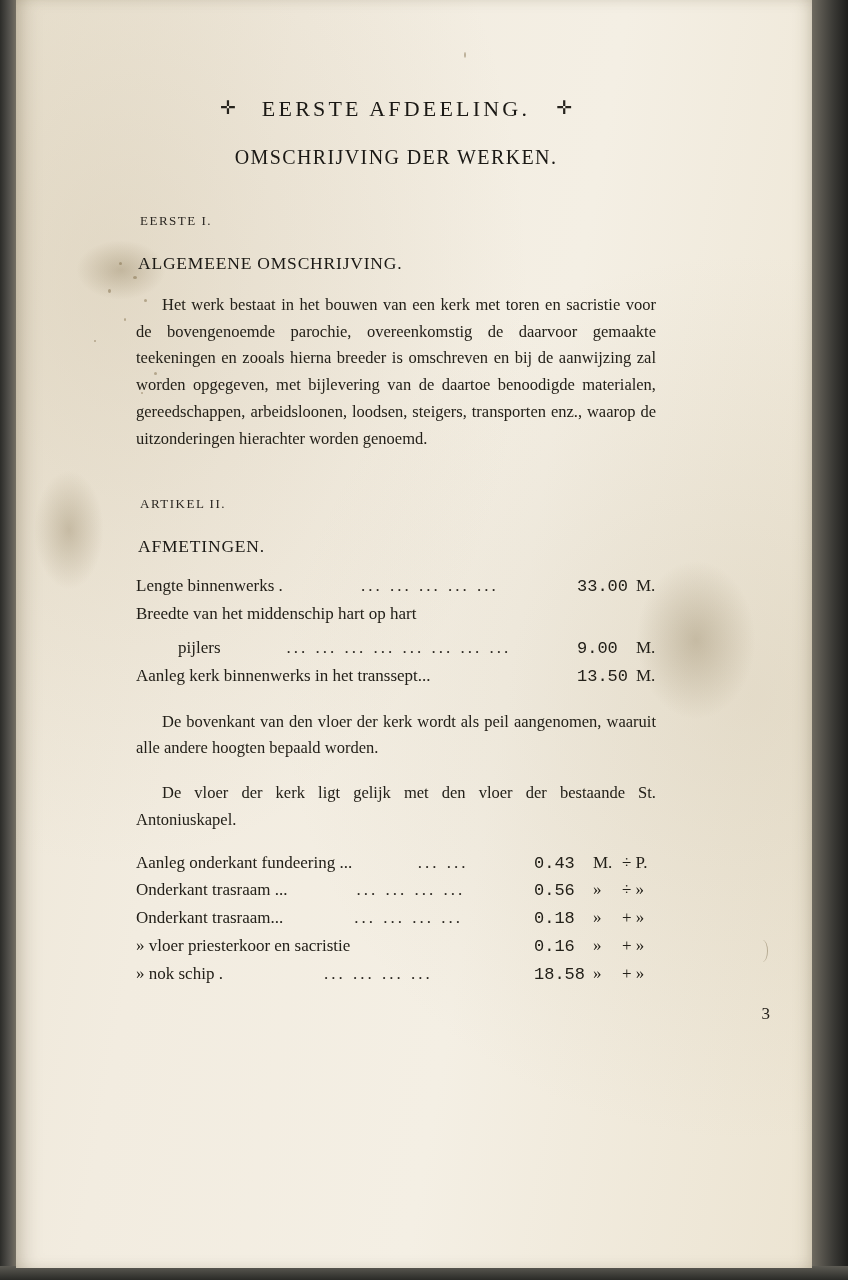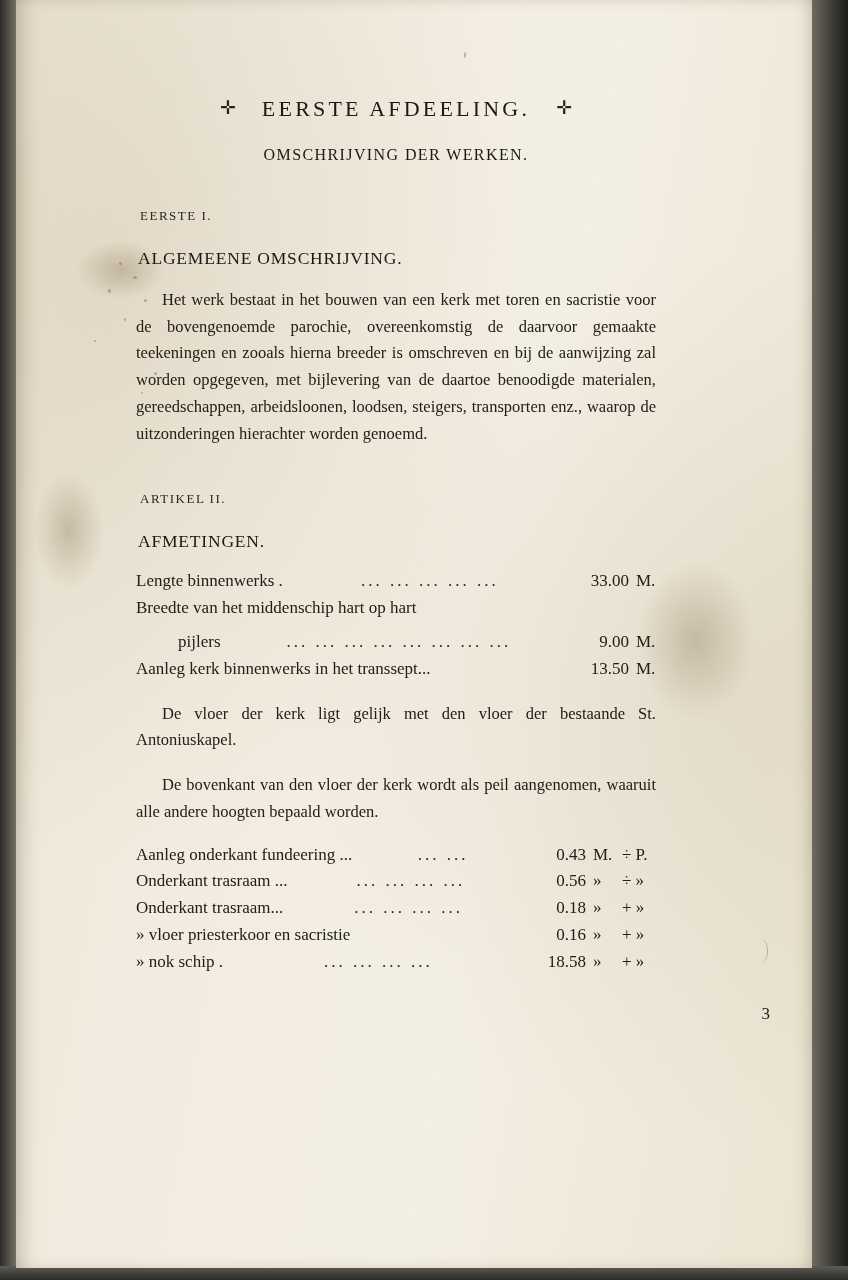--- a/index.html
+++ b/index.html
@@ -94,21 +94,21 @@
   }
   h1.section-title {
     font-size: 22px;
     font-weight: normal;
     letter-spacing: 3.2px;
     margin: 0;
     white-space: nowrap;
     color: #1b1915;
   }
   h2.section-subtitle {
-    font-size: 16px;
+    font-size: 20px;
     font-weight: normal;
     letter-spacing: 1.4px;
     text-align: center;
     margin: 24px 0 0 0;
     color: #1b1915;
   }
 
   .article-label {
     font-size: 13px;
     letter-spacing: 1.5px;
@@ -148,22 +148,23 @@
   .m-dots {
     flex: 1 1 auto;
     overflow: hidden;
     letter-spacing: 3px;
     padding: 0 5px;
     text-align: center;
     color: #2c2821;
   }
   .m-val {
     flex: 0 0 auto;
-    text-align: right;
+    text-align: left;
     min-width: 52px;
+    font-family: Liberation Mono, monospace;
   }
   .m-unit {
     flex: 0 0 auto;
     padding-left: 7px;
     min-width: 20px;
   }
   .m-sign {
     flex: 0 0 auto;
     padding-left: 9px;
     min-width: 34px;
@@ -245,22 +246,22 @@
           <span class="m-unit">M.</span>
         </div>
         <div class="m-row">
           <span class="m-label">Aanleg kerk binnenwerks in het transsept...</span>
           <span class="m-dots"></span>
           <span class="m-val">13.50</span>
           <span class="m-unit">M.</span>
         </div>
       </div>
 
+      <p class="body indent">De bovenkant van den vloer der kerk wordt als peil aangenomen, waaruit alle andere hoogten bepaald worden.</p>
       <p class="body indent">De vloer der kerk ligt gelijk met den vloer der bestaande St. Antoniuskapel.</p>
-      <p class="body indent">De bovenkant van den vloer der kerk wordt als peil aangenomen, waaruit alle andere hoogten bepaald worden.</p>
 
       <div class="measure-list">
         <div class="m-row">
           <span class="m-label">Aanleg onderkant fundeering ...</span>
           <span class="m-dots">... ...</span>
           <span class="m-val">0.43</span>
           <span class="m-unit">M.</span>
           <span class="m-sign">÷ P.</span>
         </div>
         <div class="m-row">

